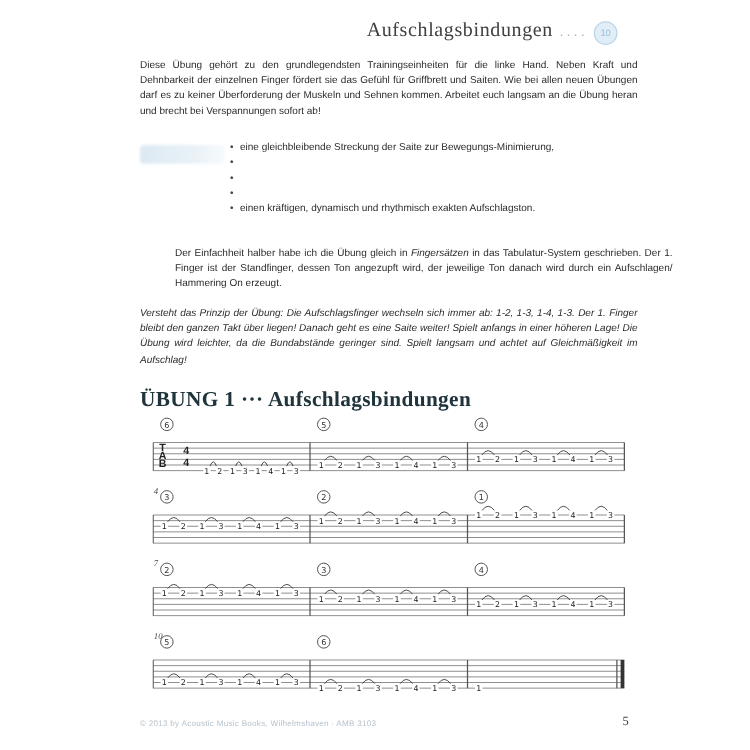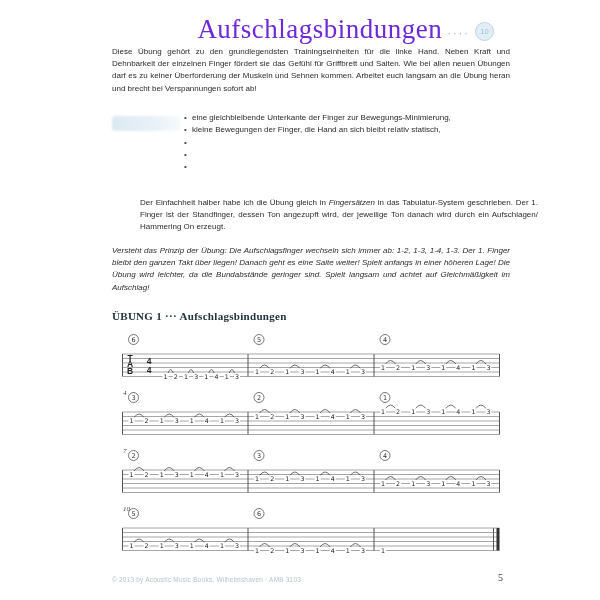--- a/index.html
+++ b/index.html
@@ -1,38 +1,38 @@
 <!DOCTYPE html>
 <html><head>
 <meta charset="utf-8">
 <style>
   html,body{margin:0;padding:0;background:#e8e8e8;}
   #page{position:relative;width:600px;height:600px;background:#ffffff;overflow:hidden;
         font-family:"Liberation Sans",sans-serif;color:#2b2b2b;}
   
   #header{position:absolute;top:14px;right:106px;display:flex;align-items:center;gap:5px;}
-  #title{font-family:"Liberation Serif",serif;font-size:27px;letter-spacing:0.5px;color:#6d28d9;font-weight:500;}
+  #title{font-family:"Liberation Serif",serif;font-size:16px;letter-spacing:0.5px;color:#404040;font-weight:500;}
   #title-dots{font-size:11px;color:#9db4c3;letter-spacing:2px;margin-top:6px;}
   #badge{width:17px;height:17px;border-radius:50%;border:1.5px solid #bcd4e6;background:#e2eef7;
          display:flex;align-items:center;justify-content:center;font-size:7.5px;color:#9cbfd8;margin-top:3px;}
   
   .para{position:absolute;left:112px;width:398px;font-size:8px;line-height:12.2px;text-align:justify;}
   #intro{top:38px;}
   #fingering{top:189px;margin-left:28px;}
   #principle{top:237px;font-style:italic;}
   .ital{font-style:italic;}
   
   #faded-label{position:absolute;left:112px;top:116px;width:68px;height:15px;border-radius:3px;
                background:linear-gradient(90deg,#dce9f2 0%,#e8f1f7 60%,#f6fafc 100%);filter:blur(1.2px);}
   #bullets{position:absolute;left:184px;top:112px;width:326px;margin:0;padding:0;list-style:none;}
   #bullets li{font-size:8px;line-height:12.3px;display:flex;}
   #bullets .marker{width:8px;flex:0 0 8px;color:#444;}
   
   #exercise-heading{position:absolute;left:112px;top:310px;font-family:"Liberation Serif",serif;
-                    font-weight:bold;font-size:11px;color:#20343c;letter-spacing:0.3px;}
+                    font-weight:bold;font-size:17px;color:#20343c;letter-spacing:0.3px;}
   
   .tab-system{position:absolute;left:122px;width:378px;height:58px;}
   #tab-sys-0{top:330px;} #tab-sys-1{top:388px;} #tab-sys-2{top:446px;} #tab-sys-3{top:504px;}
   
   #footer-copyright{position:absolute;left:112px;top:576px;font-size:6.5px;color:#b6c2cc;letter-spacing:0.2px;}
   #page-number{position:absolute;left:498px;top:572px;font-size:10px;color:#33414a;font-family:"Liberation Serif",serif;}
 </style>
 </head>
 <body>
 
@@ -44,34 +44,34 @@
     <span id="badge">10</span>
   </div>
 
   <p class="para" id="intro">Diese Übung gehört zu den grundlegendsten Trainingseinheiten für die linke Hand. Neben Kraft und Dehnbarkeit der einzelnen Finger fördert sie das Gefühl für Griffbrett und Saiten. Wie bei allen neuen Übungen darf es zu keiner Überforderung der Muskeln und Sehnen kommen. Arbeitet euch langsam an die Übung heran und brecht bei Verspannungen sofort ab!</p>
 
   <div id="faded-label"></div>
 
   <ul id="bullets">
     <li>
         <span class="marker">•</span>
-        <span>eine gleichbleibende Unterkante der Finger zur Bewegungs-Minimierung,</span>
-      </li>
-    <li>
-        <span class="marker">•</span>
-        <span>kleine Bewegungen der Finger, die Hand an sich bleibt relativ statisch,</span>
-      </li>
-    <li>
-        <span class="marker">•</span>
-      </li>
-    <li>
-        <span class="marker">•</span>
-      </li>
-    <li>
-        <span class="marker">•</span>
+        <span>eine gleichbleibende Streckung der Saite zur Bewegungs-Minimierung,</span>
+      </li>
+    <li>
+        <span class="marker">•</span>
+      </li>
+    <li>
+        <span class="marker">•</span>
+      </li>
+    <li>
+        <span class="marker">•</span>
+      </li>
+    <li>
+        <span class="marker">•</span>
+        <span>einen kräftigen, dynamisch und rhythmisch exakten Aufschlagston.</span>
       </li>
   </ul>
 
   <p class="para" id="fingering"><span>Der Einfachheit halber habe ich die Übung gleich in </span><span class="ital">Fingersätzen</span><span> in das Tabulatur-System geschrieben. Der 1. Finger ist der Standfinger, dessen Ton angezupft wird, der jeweilige Ton danach wird durch ein Aufschlagen/ Hammering On erzeugt.</span></p>
 
   <p class="para" id="principle">Versteht das Prinzip der Übung: Die Aufschlagsfinger wechseln sich immer ab: 1-2, 1-3, 1-4, 1-3. Der 1. Finger bleibt den ganzen Takt über liegen! Danach geht es eine Saite weiter! Spielt anfangs in einer höheren Lage! Die Übung wird leichter, da die Bundabstände geringer sind. Spielt langsam und achtet auf Gleichmäßigkeit im Aufschlag!</p>
 
   <div id="exercise-heading">ÜBUNG 1 ··· Aufschlagsbindungen</div>
 
   <div class="tab-system" id="tab-sys-0"><svg width="378" height="58" viewBox="0 0 378 58">

